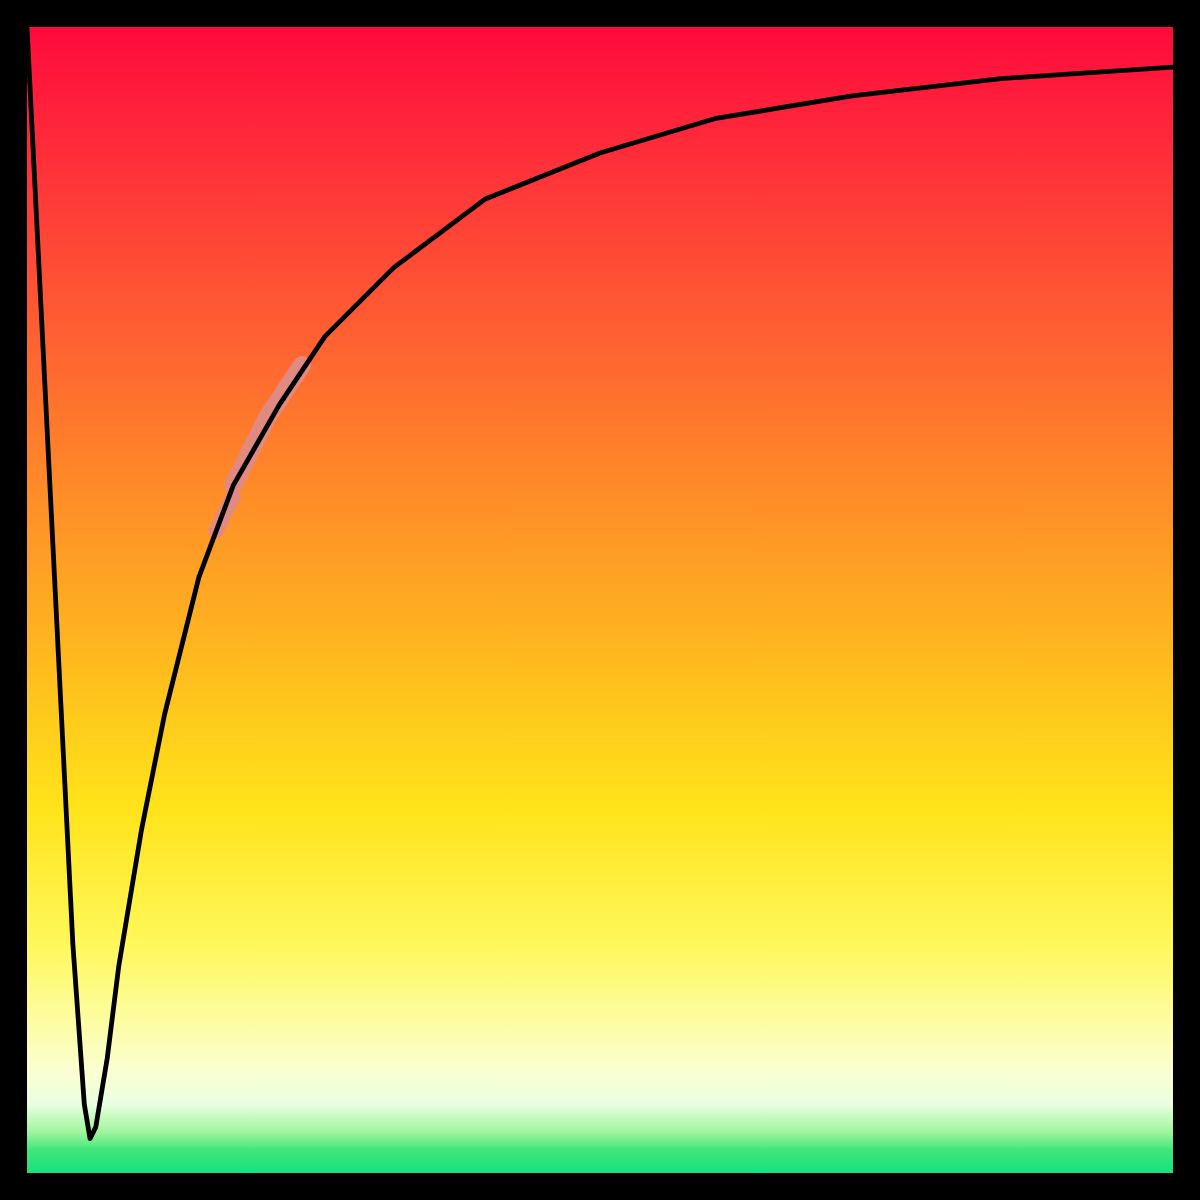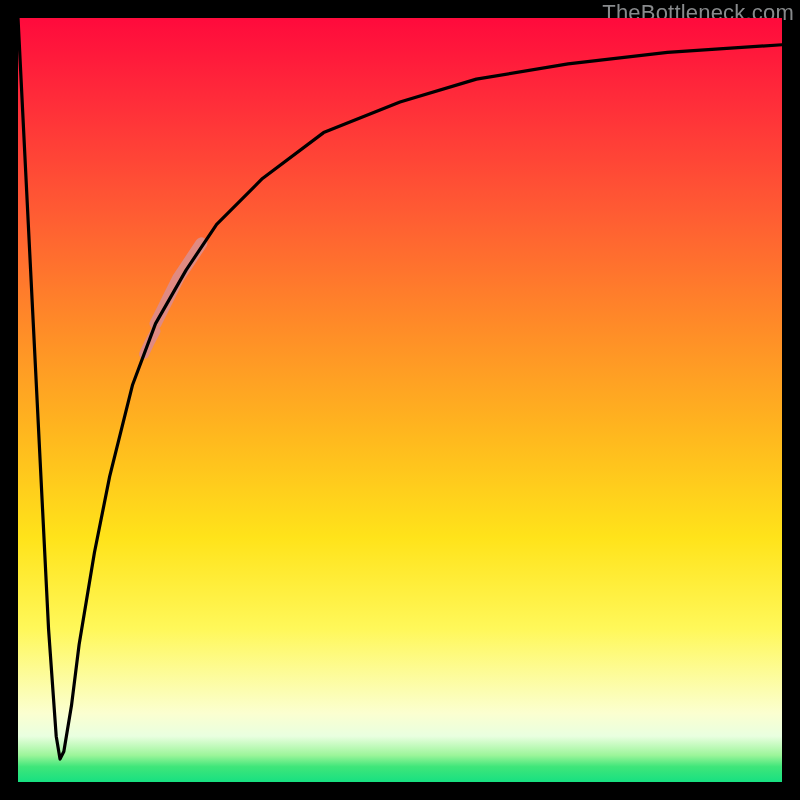--- a/index.html
+++ b/index.html
@@ -55,21 +55,20 @@
     font-size: 22px;
     font-weight: 500;
     letter-spacing: 0.2px;
     user-select: none;
   }
 </style>
 </head>
 <body>
 
 <div id="stage">
-  <div id="watermark">TheBottleneck.com</div>
   <div id="plot-area">
     <svg id="curve-svg" viewBox="0 0 764 764">
       <g id="highlight-group">
           <path d="M137.52 305.60 L145.16 290.32 L152.80 275.04 L160.44 259.76 L168.08 248.30 L175.72 236.84 L183.36 225.38" fill="none" stroke="#e08a82" stroke-width="12" stroke-linecap="round" stroke-linejoin="round"></path>
           <path d="M126.06 336.16 L131.41 324.70 L137.52 313.24" fill="none" stroke="#e08a82" stroke-width="10" stroke-linecap="round" stroke-linejoin="round"></path>
         </g>
       <g id="curve-group">
           <path d="M0.00 0.00 L15.28 305.60 L30.56 611.20 L38.20 718.16 L42.02 741.08 L45.84 733.44 L53.48 687.60 L61.12 626.48 L76.40 534.80 L91.68 458.40 L114.60 366.72 L137.52 305.60 L168.08 252.12 L198.64 206.28 L244.48 160.44 L305.60 114.60 L382.00 84.04 L458.40 61.12 L550.08 45.84 L649.40 34.38 L764.00 26.74" fill="none" stroke="#000000" stroke-width="3.2" stroke-linecap="round" stroke-linejoin="round"></path>
         </g>
     </svg>

